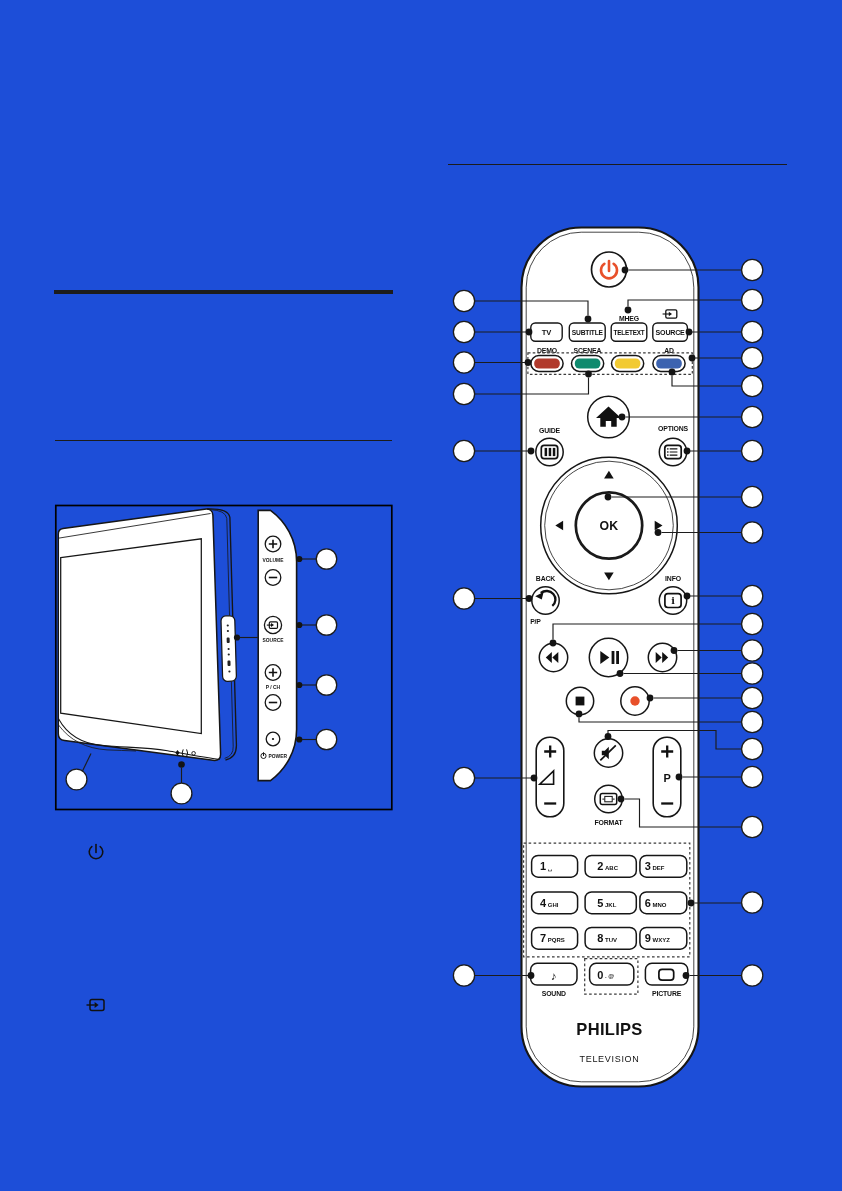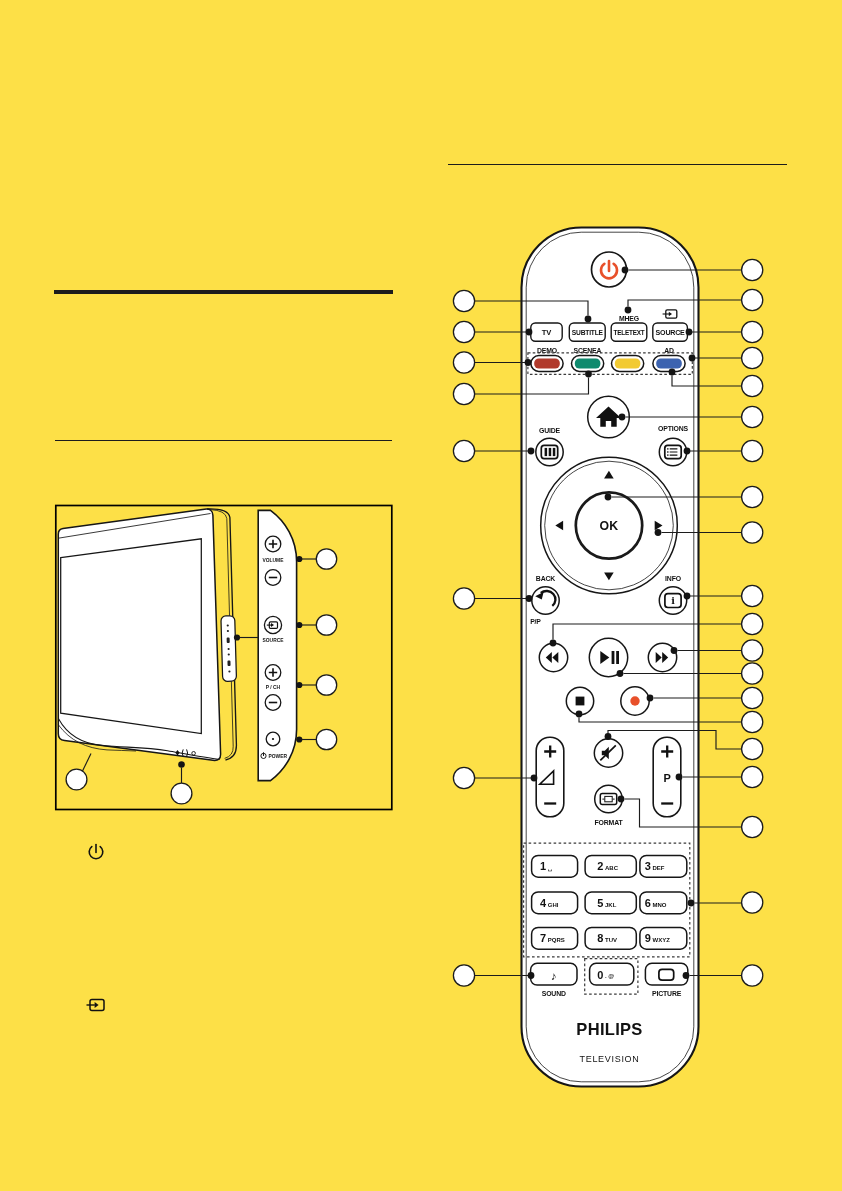--- a/index.html
+++ b/index.html
@@ -1,16 +1,16 @@
 <!DOCTYPE html>
 <html><head>
 <meta charset="utf-8">
 <style>
   html,body{margin:0;padding:0;background:#fff;}
-  #page{position:relative;width:842px;height:1191px;background:#fde047;overflow:hidden;
+  #page{position:relative;width:842px;height:1191px;background:#1d4ed8;overflow:hidden;
         font-family:"Liberation Sans","DejaVu Sans",sans-serif;}
   .abs{position:absolute;}
   .rule{background:#1c1c1c;}
   svg{display:block;}
   svg text{font-family:"Liberation Sans","DejaVu Sans",sans-serif;fill:#111;}
   .btn-lbl{font-size:6.9px;font-weight:700;letter-spacing:-0.15px;text-anchor:middle;}
   .btn-txt{font-size:6.4px;font-weight:700;letter-spacing:-0.2px;text-anchor:middle;}
   .tv-txt{font-size:7.6px;font-weight:700;text-anchor:middle;}
   .tiny-lbl{font-size:4.9px;font-weight:700;text-anchor:middle;}
   .tiny-lbl-l{font-size:4.9px;font-weight:700;text-anchor:start;}

